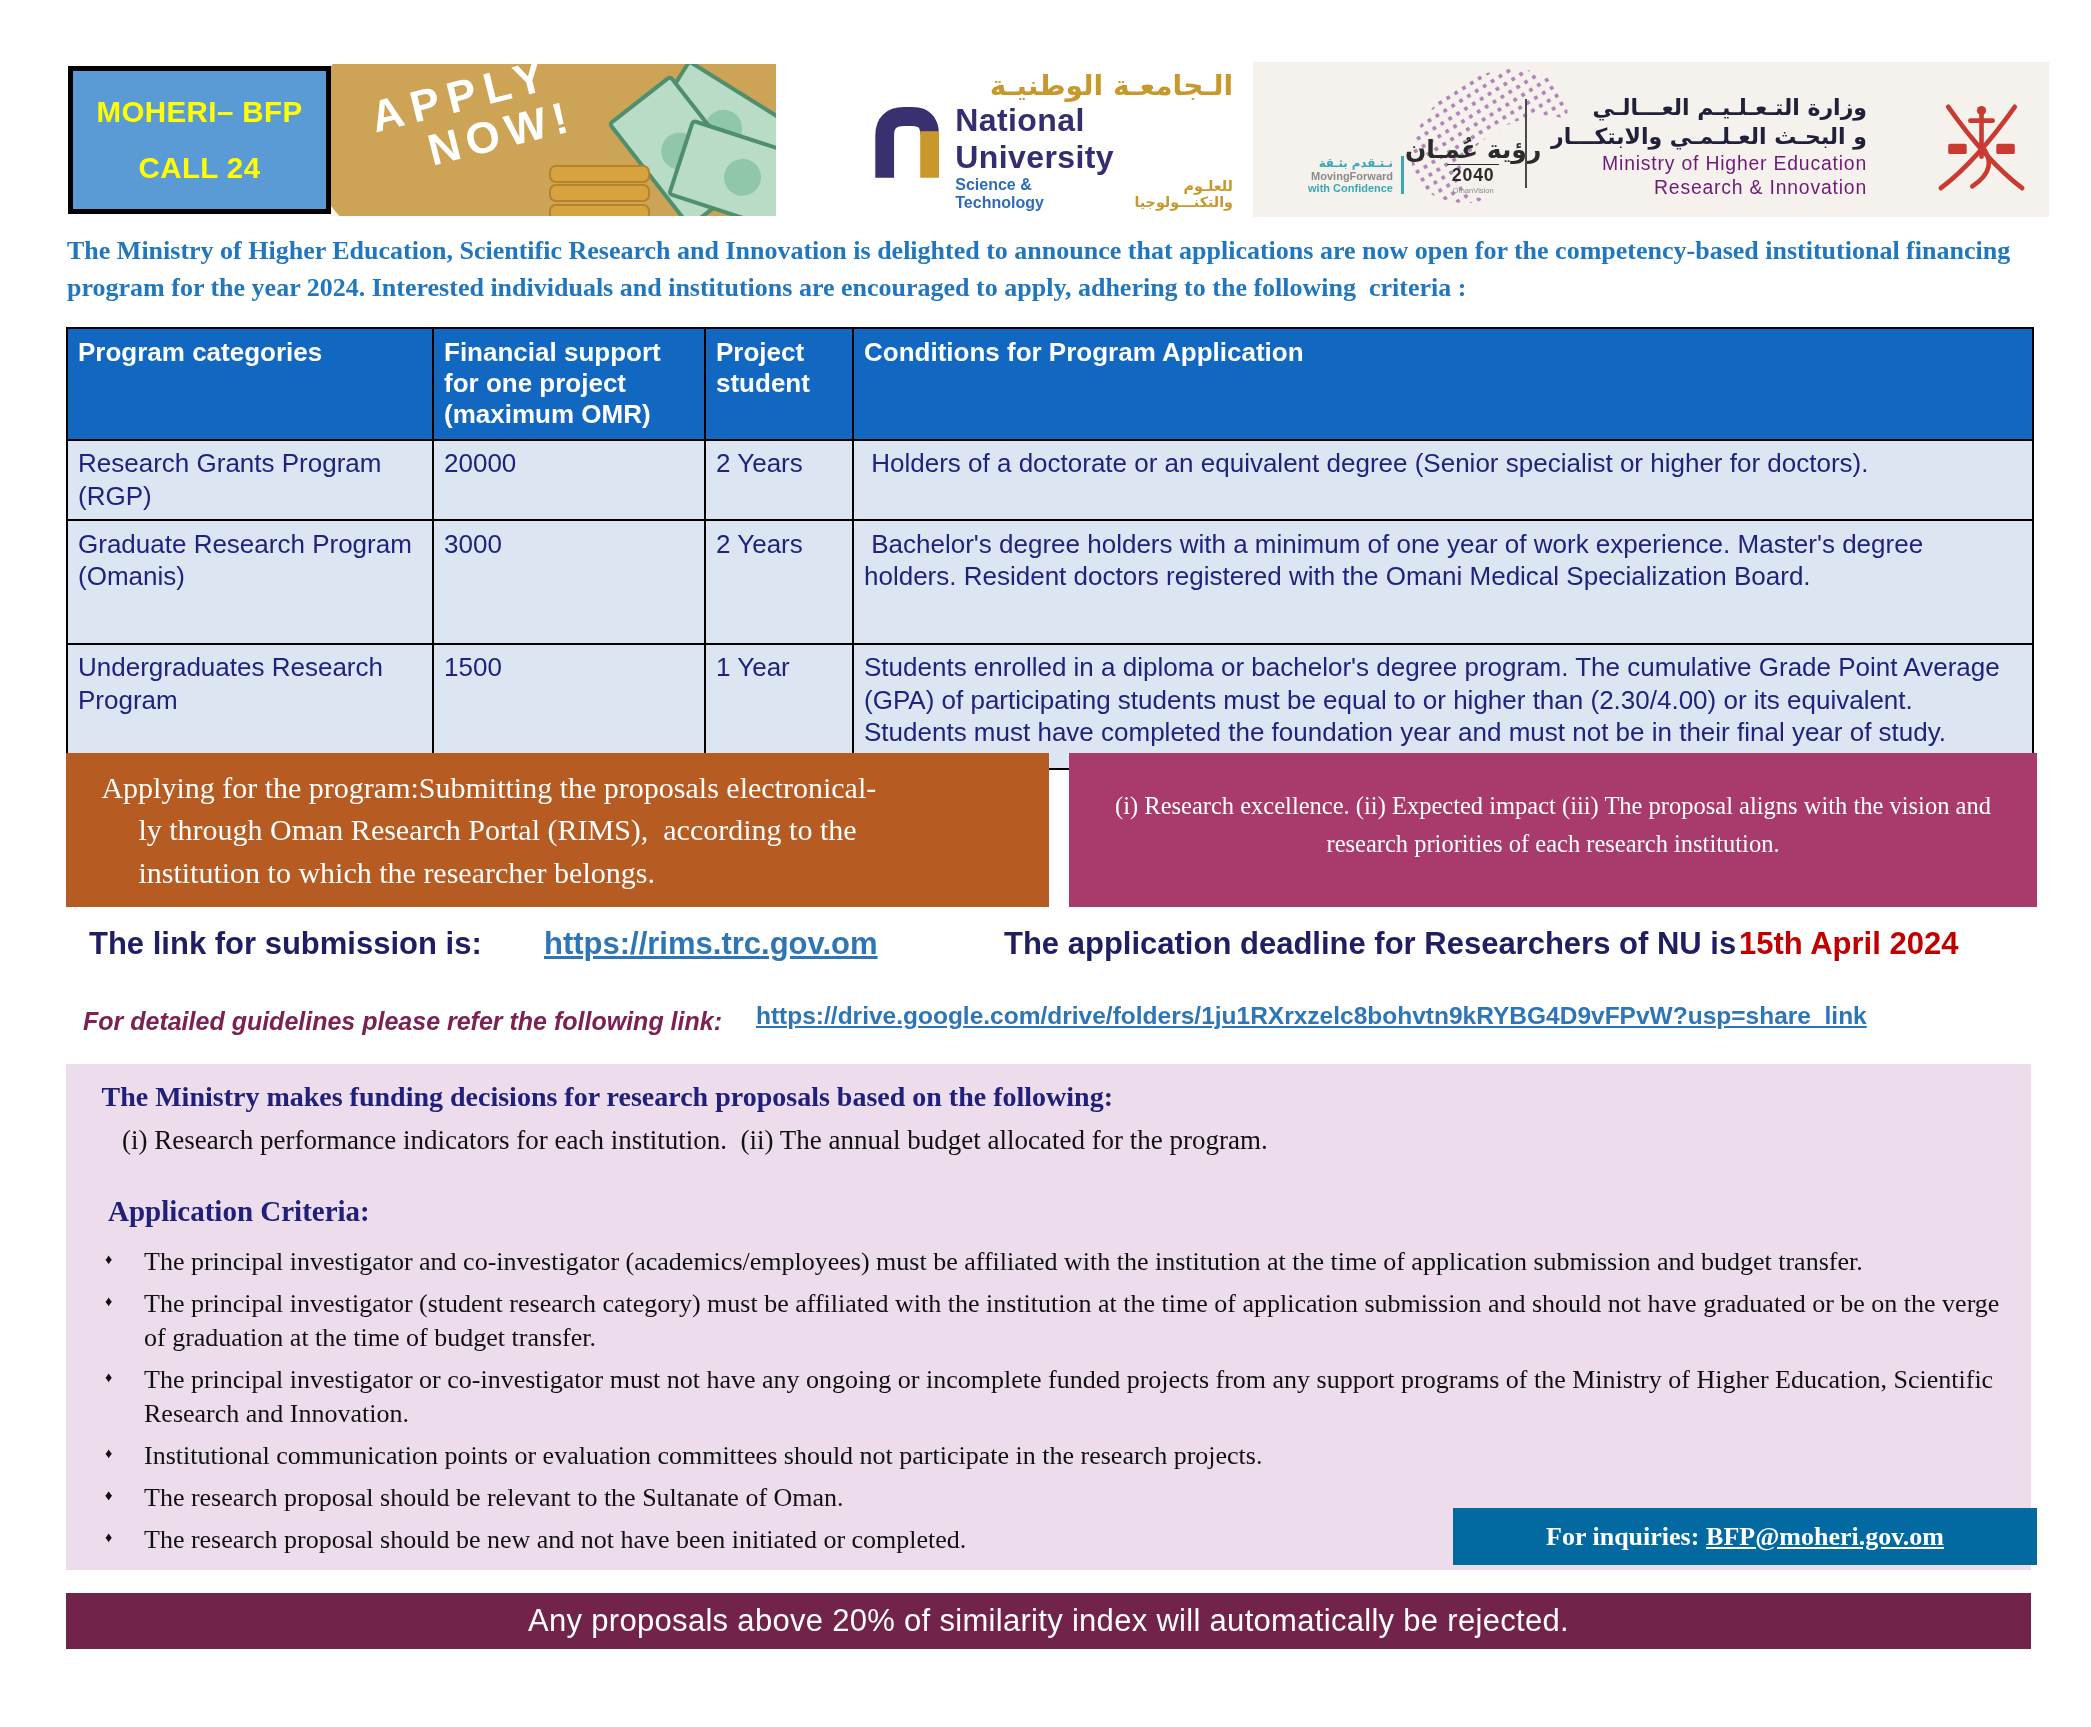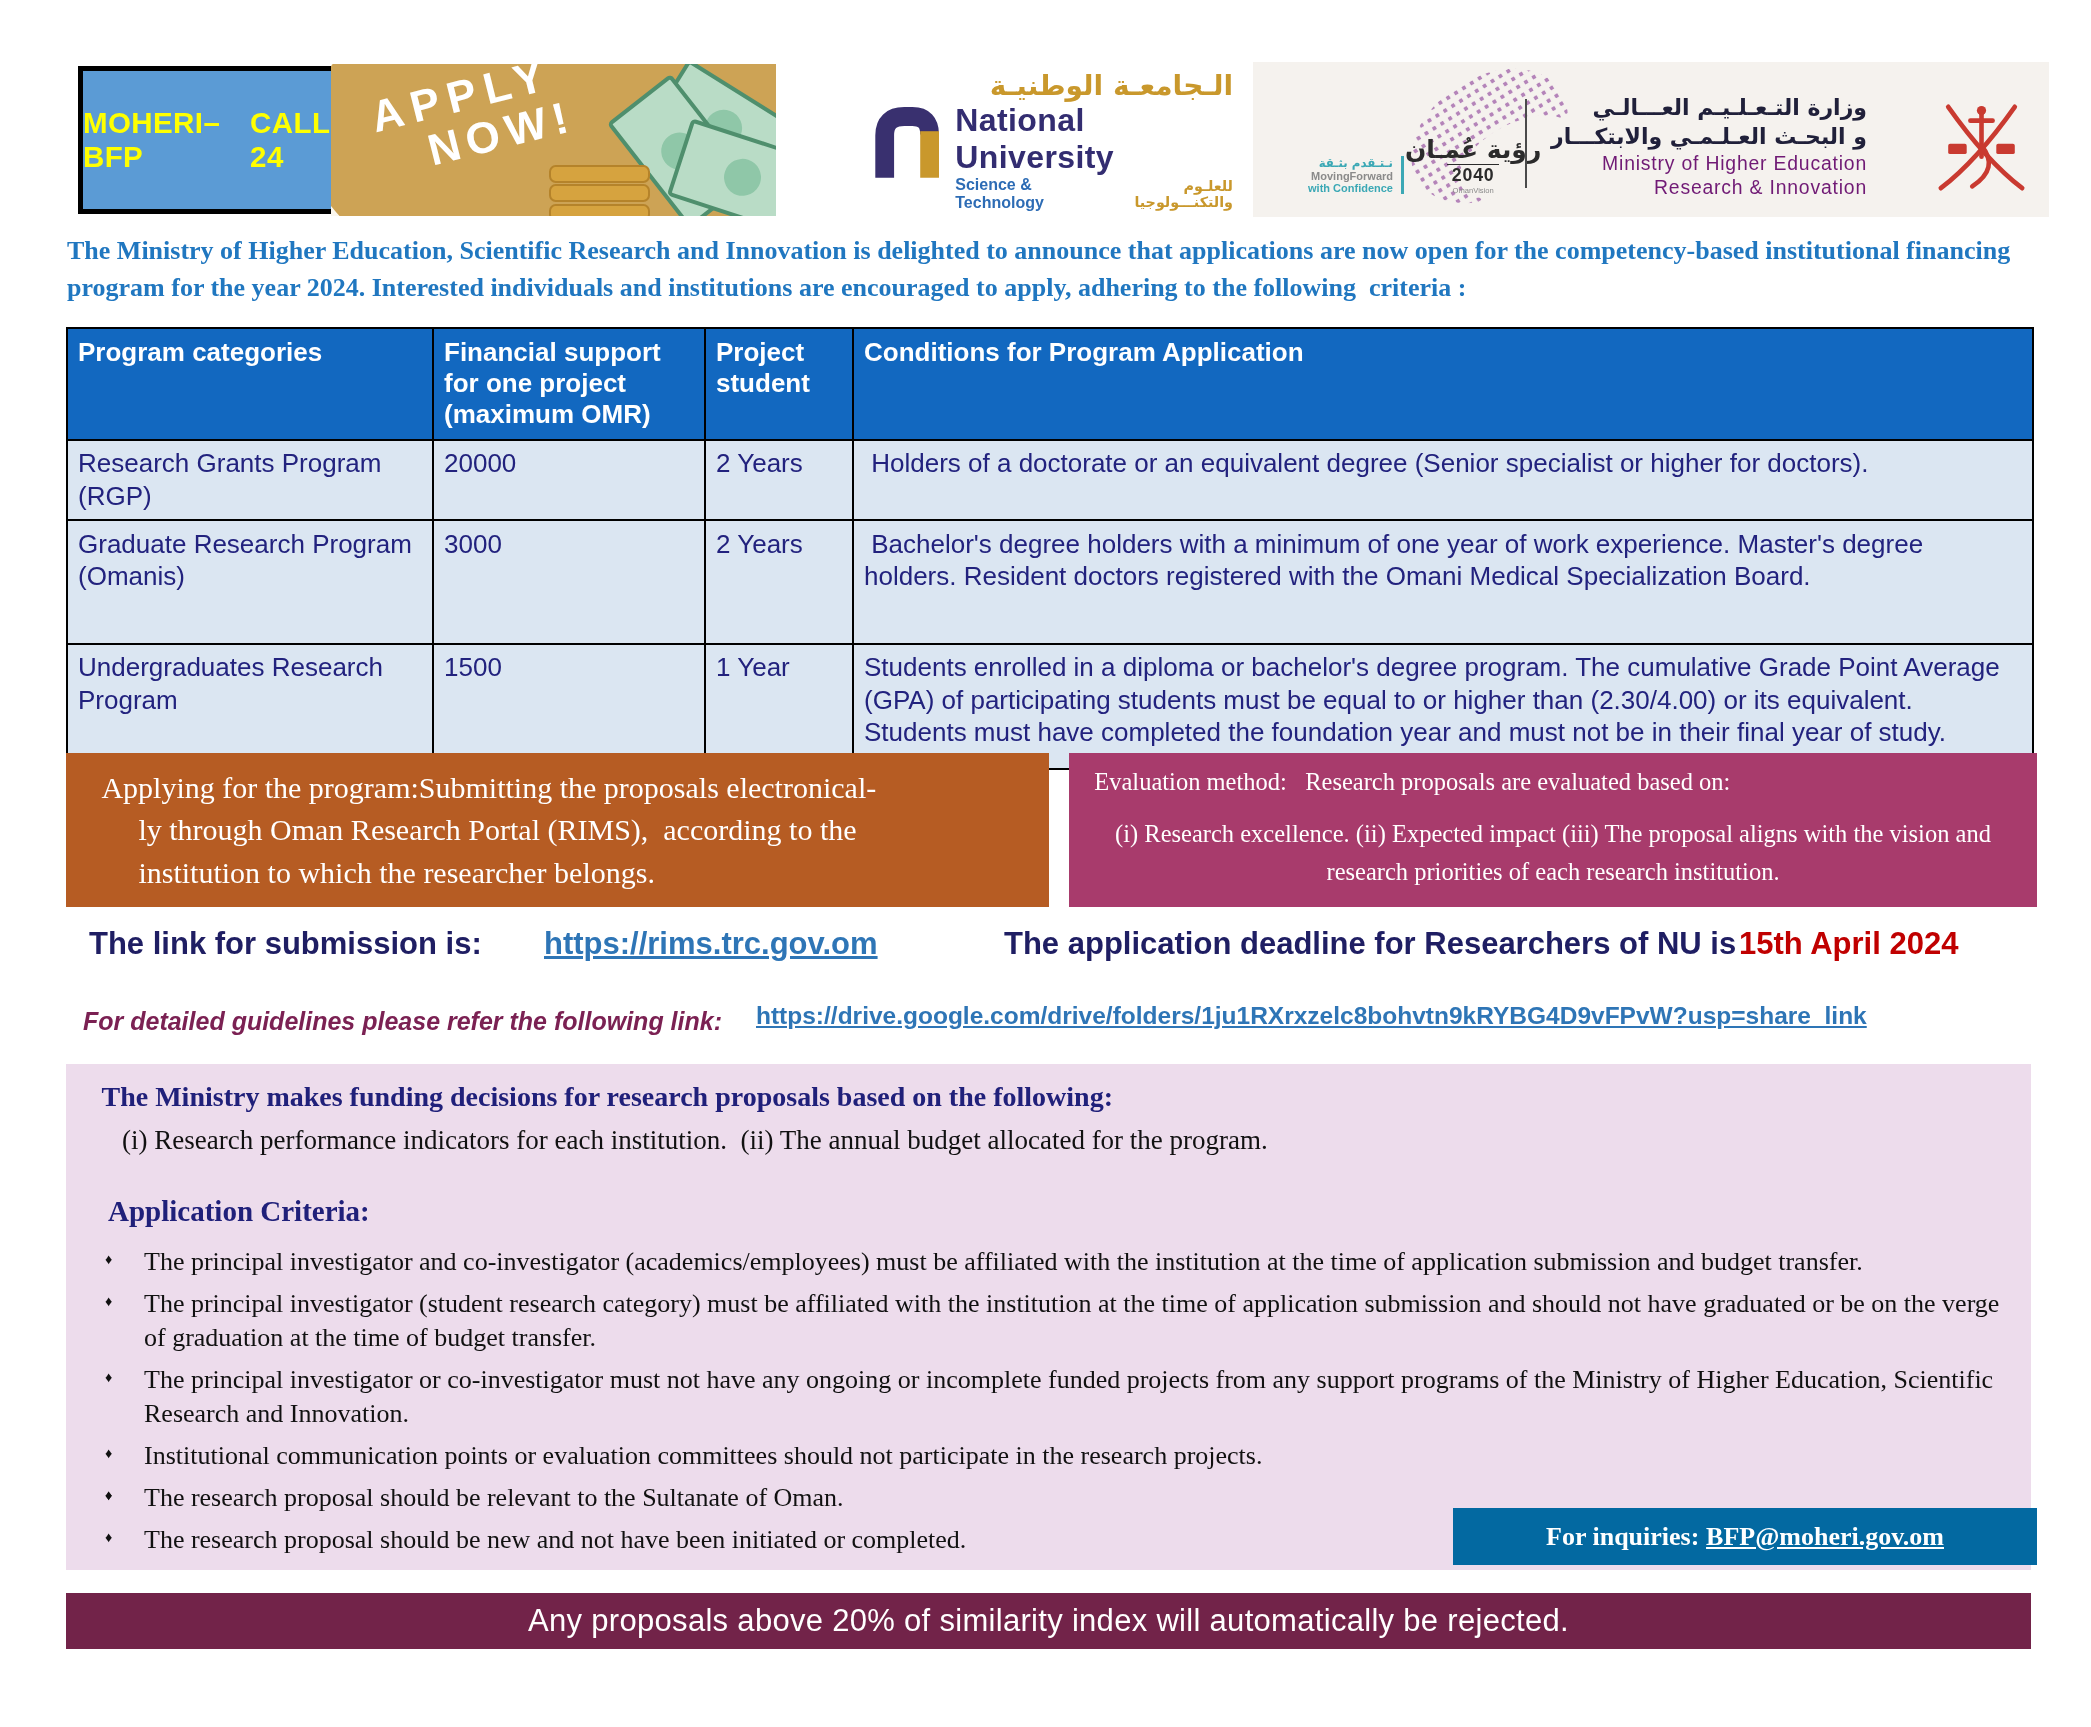--- a/index.html
+++ b/index.html
@@ -1,21 +1,21 @@
 <!DOCTYPE html>
 <html style="font-size:13.5px"><head>
 <meta charset="utf-8">
 <style>
   html,body{margin:0;padding:0;background:#ffffff;}
   body{width:2091px;height:1728px;position:relative;font-family:"Liberation Serif",serif;overflow:hidden;}
   .abs{position:absolute;}
 
   
-  .badge{left:78px;top:66px;width:263px;height:148px;background:#5b9bd5;border:5px solid #000;
-         display:flex;flex-direction:row;justify-content:center;align-items:center;gap:22px;box-sizing:border-box;}
+  .badge{left:68px;top:66px;width:263px;height:148px;background:#5b9bd5;border:5px solid #000;
+         display:flex;flex-direction:column;justify-content:center;align-items:center;gap:22px;box-sizing:border-box;}
   .badge span{font-family:"Liberation Sans",sans-serif;font-weight:bold;font-size:29.5px;color:#ffff00;letter-spacing:0.4px;}
 
   
   .apply-graphic{left:331px;top:64px;width:445px;height:152px;background:#fbf7ee;overflow:hidden;}
   .apply-blob{position:absolute;left:-25px;top:-101px;width:489px;height:320px;background:#cda355;border-radius:50%;transform:rotate(-6deg);}
   .apply-text{position:absolute;left:32px;top:8.4px;transform:rotate(-14deg);color:#fff;
               font-family:"Liberation Sans",sans-serif;font-weight:bold;text-align:center;line-height:1.05;}
   .apply-text .l1{display:block;font-size:44px;letter-spacing:8.4px;}
   .apply-text .l2{display:block;font-size:44px;letter-spacing:6.7px;margin-left:59px;}
   .bill{position:absolute;width:126px;height:73px;background:#b9dcc6;border:4.2px solid #4f8f6d;border-radius:5px;}
@@ -216,21 +216,20 @@
 </tbody>
   </table>
 
 <div class="abs orange-box">
   <div class="ob-l1">Applying for the program:Submitting the proposals electronical-</div>
   <div class="ob-l2">ly through Oman Research Portal (RIMS),  according to the</div>
   <div class="ob-l3">institution to which the researcher belongs.</div>
 </div>
 
 <div class="abs magenta-box">
-  <div class="mb-l1">Evaluation method:   Research proposals are evaluated based on:</div>
   <div class="mb-l2">(i) Research excellence. (ii) Expected impact (iii) The proposal aligns with the vision and research priorities of each research institution.</div>
 </div>
 
 <div class="abs submit-row">
   <span class="submit-label">The link for submission is:</span>
   <a class="submit-url">https://rims.trc.gov.om</a>
   <span class="deadline-label">The application deadline for Researchers of NU is</span>
   <span class="deadline-value">15th April 2024</span>
 </div>
 

